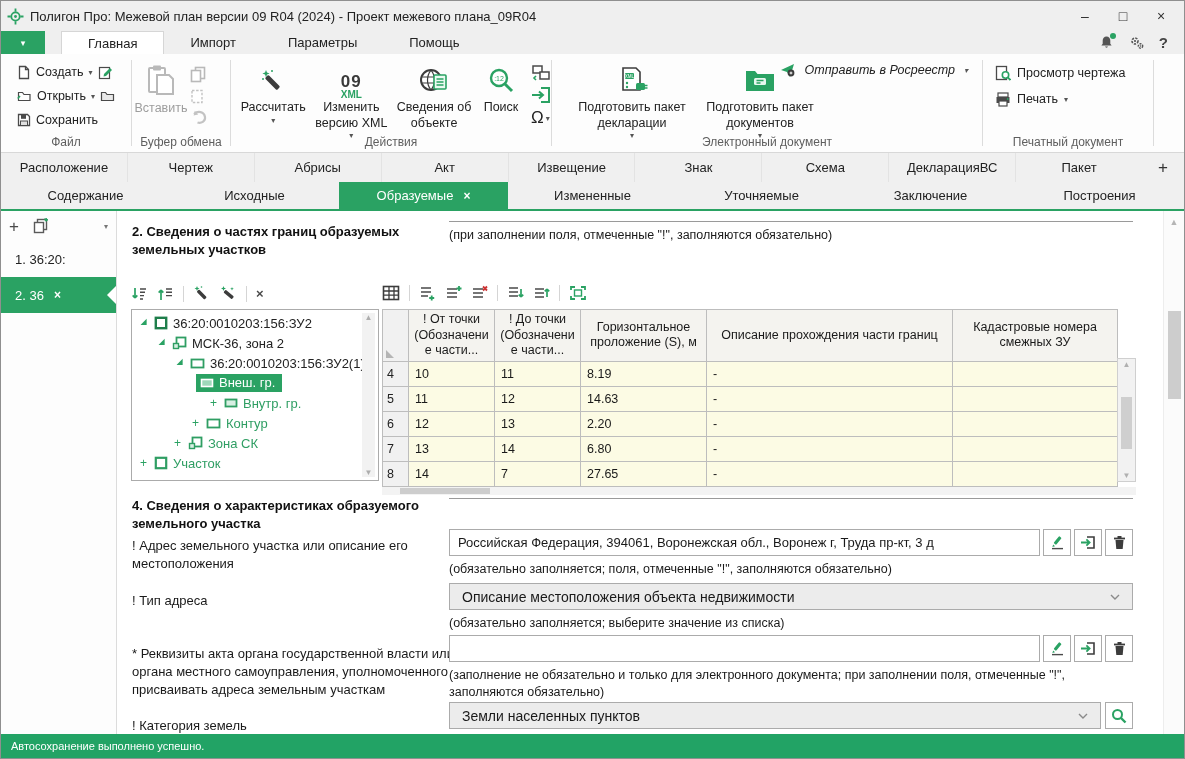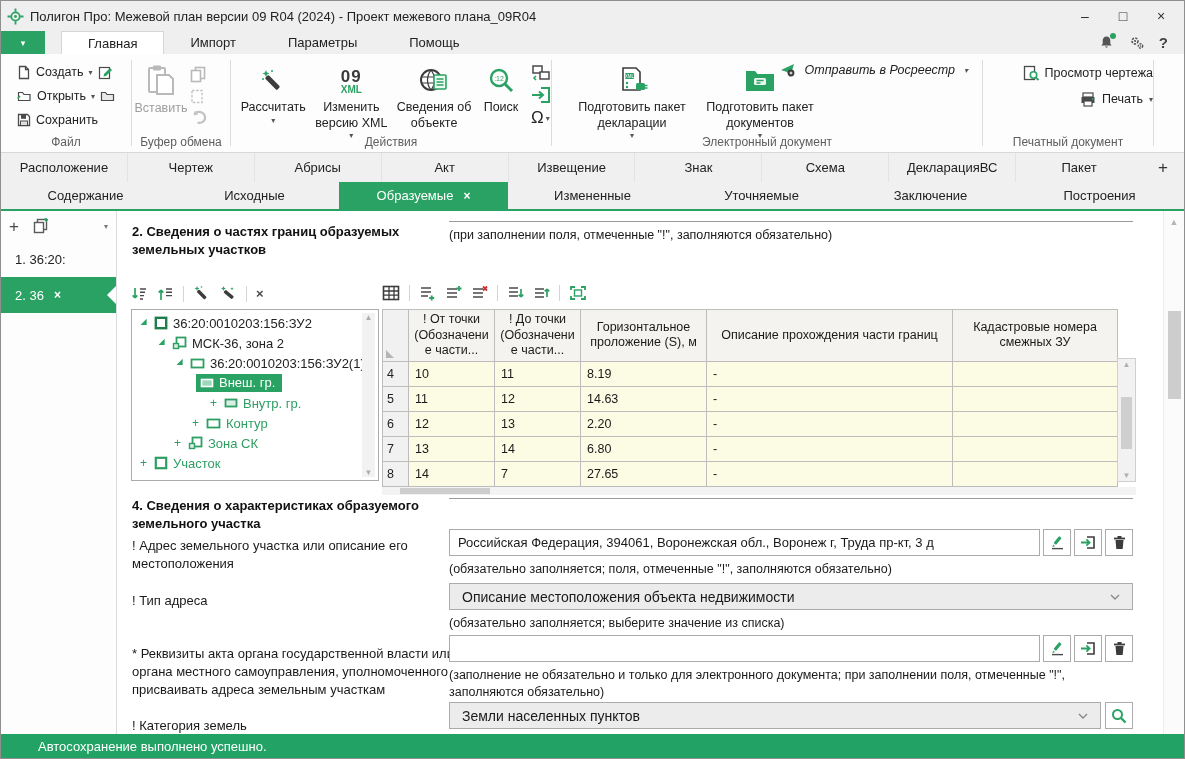--- a/index.html
+++ b/index.html
@@ -29,27 +29,27 @@
   .rgroup .glabel { position:absolute; bottom:3px; left:0; width:100%; text-align:center; font-size:12px; color:#5e5e5e; }
   .gsep { width:1px; background:#dcdcdc; margin:6px 0 6px 0; }
   .g-file { width:130px; padding-left:16px; }
   .frow { display:flex; align-items:center; gap:5px; height:24px; font-size:12.5px; color:#222; cursor:default; }
   .caret { font-size:8px; color:#555; }
   .g-clip { width:98px; display:flex; }
   .paste-big { width:58px; display:flex; flex-direction:column; align-items:center; padding-top:4px; color:#9d9d9d; font-size:12.5px; gap:3px; }
   .clip-col { display:flex; flex-direction:column; gap:6px; padding-top:6px; }
   .g-act { width:320px; display:flex; padding-left:6px; }
   .bigbtn { display:flex; flex-direction:column; align-items:center; padding-top:2px; font-size:12.5px; color:#222; text-align:center; line-height:1.25; cursor:default; }
-  .bigbtn .ic { height:38px; display:flex; align-items:center; justify-content:center; }
+  .bigbtn .ic { height:38px; display:flex; align-items:center; justify-content:flex-end; }
   .smallcol { display:flex; flex-direction:column; gap:4px; padding-top:4px; margin-left:4px; }
   .omega { font-size:17px; color:#222; }
   .g-edoc { width:430px; display:flex; padding-left:16px; position:relative; }
   .send-btn { position:absolute; right:14px; top:8px; display:flex; align-items:center; gap:9px; font-size:12.5px; color:#222;font-style:italic; }
   .g-print { width:170px; padding-left:12px; }
-  .prow { display:flex; align-items:center; gap:6px; height:26px; font-size:12.5px; color:#222;justify-content:flex-end; }
+  .prow { display:flex; align-items:center; gap:6px; height:26px; font-size:12.5px; color:#222; }
   .xml09 { display:flex; flex-direction:column; align-items:center; line-height:1; }
   .xml09 .n { font-size:17px; font-weight:bold; color:#3a3a3a; letter-spacing:1px; }
   .xml09 .x { font-size:10px; font-weight:bold; color:#2aa263; }
 
   
   .tabs1 { position:absolute; left:0; top:152px; width:100%; height:29px; background:#f0f0f0; display:flex; align-items:stretch; }
   .tabs1 .dtab { flex:1; display:flex; align-items:center; justify-content:center; font-size:13px; color:#222; border-right:1px solid #e3e3e3; }
   .tabs1 .addtab { width:42px; display:flex; align-items:center; justify-content:center; font-size:17px; color:#333; }
   .tabs2 { position:absolute; left:0; top:181px; width:100%; height:29px; background:#f0f0f0; display:flex; align-items:stretch; border-bottom:2px solid #2aa263; }
   .tabs2 .dtab { flex:1; display:flex; align-items:center; justify-content:center; gap:10px; font-size:13px; color:#222; }
@@ -109,21 +109,21 @@
   .selectbox { position:absolute; left:332px; height:27px; border:1px solid #ababab; background:#ececec; display:flex; align-items:center; padding:0 12px; font-size:14px; color:#1a1a1a; }
   .selectbox .chev { margin-left:auto; }
 
   
   .main-scroll { position:absolute; right:2px; top:0; width:21px; height:525px; background:#fbfbfb; border-left:1px solid #ededed; }
   .main-scroll .up { position:absolute; top:6px; width:100%; text-align:center; font-size:9px; color:#b5b5b5; }
   .main-scroll .thumb { position:absolute; left:4px; top:100px; width:13px; height:88px; background:#cdcdcd; }
 
   
   .statusbar { position:absolute; left:0; bottom:0; width:100%; height:24px; background:#22a365; display:flex; align-items:center; padding-left:10px; }
-  .statusbar span { color:#fff; font-size:13px;margin-left:27px; }
+  .statusbar span { color:#fff; font-size:11px; }
 
   svg { display:block; }
 </style>
 </head>
 <body>
 
 <div id="app">
 
   <div class="titlebar">
     <span>

